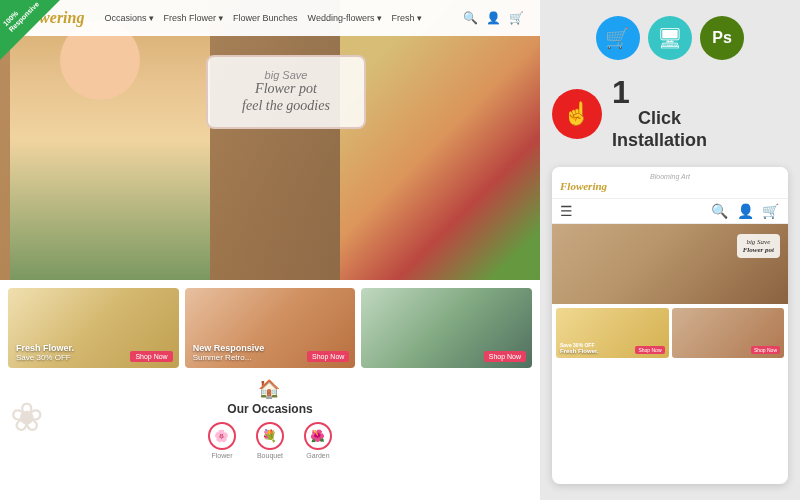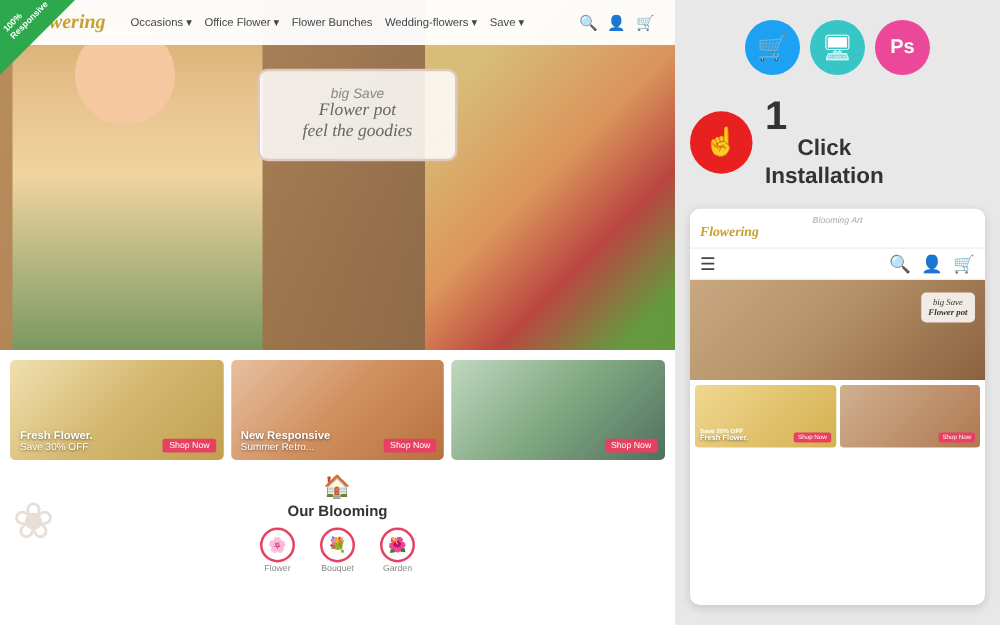--- a/index.html
+++ b/index.html
@@ -317,21 +317,21 @@
       display: flex;
       align-items: center;
       justify-content: center;
       font-size: 20px;
       color: #fff;
       cursor: pointer;
     }
 
     .icon-circle-blue { background: #1da1f2; }
     .icon-circle-teal { background: #38c5c5; }
-    .icon-circle-ps { background: #ec4899; font-size: 16px; font-weight: bold; font-family: Arial; }
+    .icon-circle-ps { background: #4d7c0f; font-size: 16px; font-weight: bold; font-family: Arial; }
 
     
     .click-install-row {
       display: flex;
       align-items: center;
       gap: 10px;
       background: transparent;
     }
 
     .click-btn-red {
@@ -504,24 +504,24 @@
     <div class="responsive-text">
       <div>100%</div>
       <div>Responsive</div>
     </div>
   </div>
 
   <div class="navbar">
     <div class="brand-logo">Flowering</div>
     <div class="nav-links">
       <span class="nav-link">Occasions ▾</span>
-      <span class="nav-link">Office Flower ▾</span>
+      <span class="nav-link">Fresh Flower ▾</span>
       <span class="nav-link">Flower Bunches</span>
       <span class="nav-link">Wedding-flowers ▾</span>
-      <span class="nav-link">Save ▾</span>
+      <span class="nav-link">Fresh ▾</span>
     </div>
     <div class="nav-icons">
       <span class="nav-icon">🔍</span>
       <span class="nav-icon">👤</span>
       <span class="nav-icon">🛒</span>
     </div>
   </div>
 
   <div class="hero-section">
     <div class="hero-bg-overlay"></div>
@@ -554,21 +554,21 @@
       </div>
       <div class="card-btn">Shop Now</div>
     </div>
     <div class="product-card card-3">
       <div class="card-btn">Shop Now</div>
     </div>
   </div>
 
   <div class="services-section">
     <div class="services-icon">🏠</div>
-    <div class="services-title">Our Blooming</div>
+    <div class="services-title">Our Occasions</div>
     <div class="service-icons-row">
       <div class="service-icon-item">
         <div class="service-icon-circle">🌸</div>
         <div class="service-label">Flower</div>
       </div>
       <div class="service-icon-item">
         <div class="service-icon-circle">💐</div>
         <div class="service-label">Bouquet</div>
       </div>
       <div class="service-icon-item">

